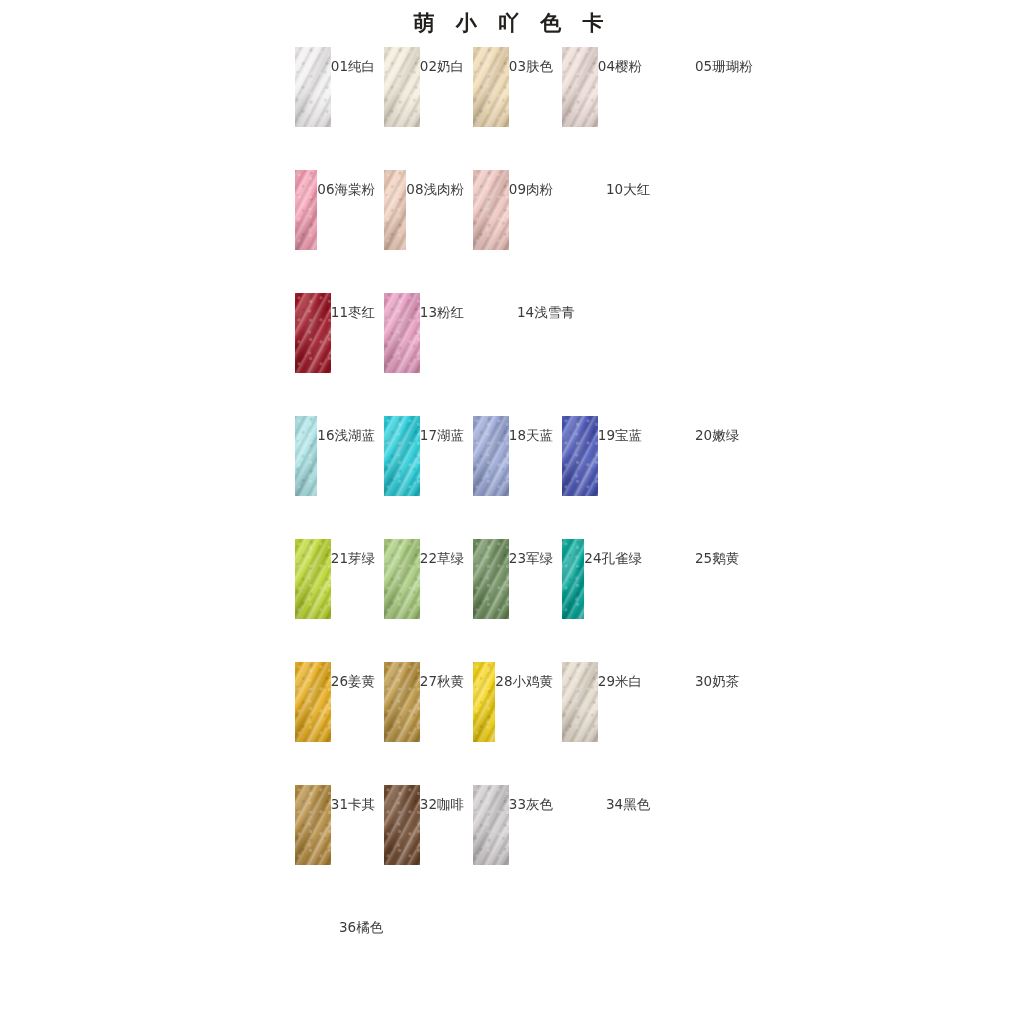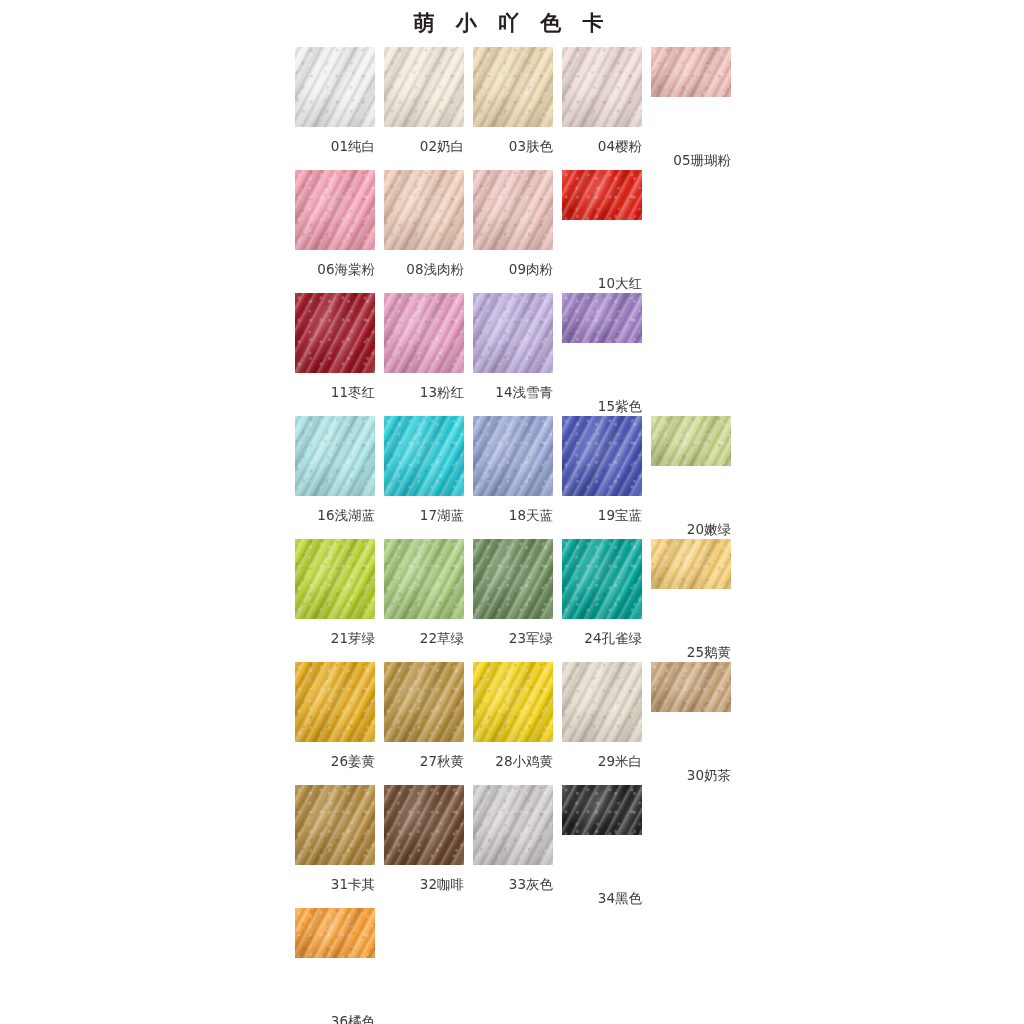--- a/index.html
+++ b/index.html
@@ -39,22 +39,22 @@
     width: 444px;
   }
   .row {
     display: flex;
     height: 123px;
   }
   .cell {
     width: 80px;
     margin-right: 9px;
     display: flex;
-    flex-direction: column;
-    align-items: flex-end;
+    flex-direction: row;
+    align-items: flex-start;
   }
   .cell:last-child { margin-right: 0; gap: 44px; }
 
   .swatch {
     position: relative;
     width: 80px;
     height: 80px;
     overflow: hidden;
     background: #ddd;
   }
@@ -230,29 +230,20 @@
         </div>
         <div class="cell">
           <div class="swatch" style="background: rgb(191, 174, 224);">
             <div class="strands"></div>
             <div class="strands2"></div>
             <div class="fuzz"></div>
             <div class="shade"></div>
           </div>
           <div class="label">14浅雪青</div>
         </div>
-        <div class="cell">
-          <div class="swatch" style="background: rgb(155, 123, 196);">
-            <div class="strands"></div>
-            <div class="strands2"></div>
-            <div class="fuzz"></div>
-            <div class="shade"></div>
-          </div>
-          <div class="label">15紫色</div>
-        </div>
       </div>
       <div class="row">
         <div class="cell">
           <div class="swatch" style="background: rgb(168, 227, 230);">
             <div class="strands"></div>
             <div class="strands2"></div>
             <div class="fuzz"></div>
             <div class="shade"></div>
           </div>
           <div class="label">16浅湖蓝</div>

